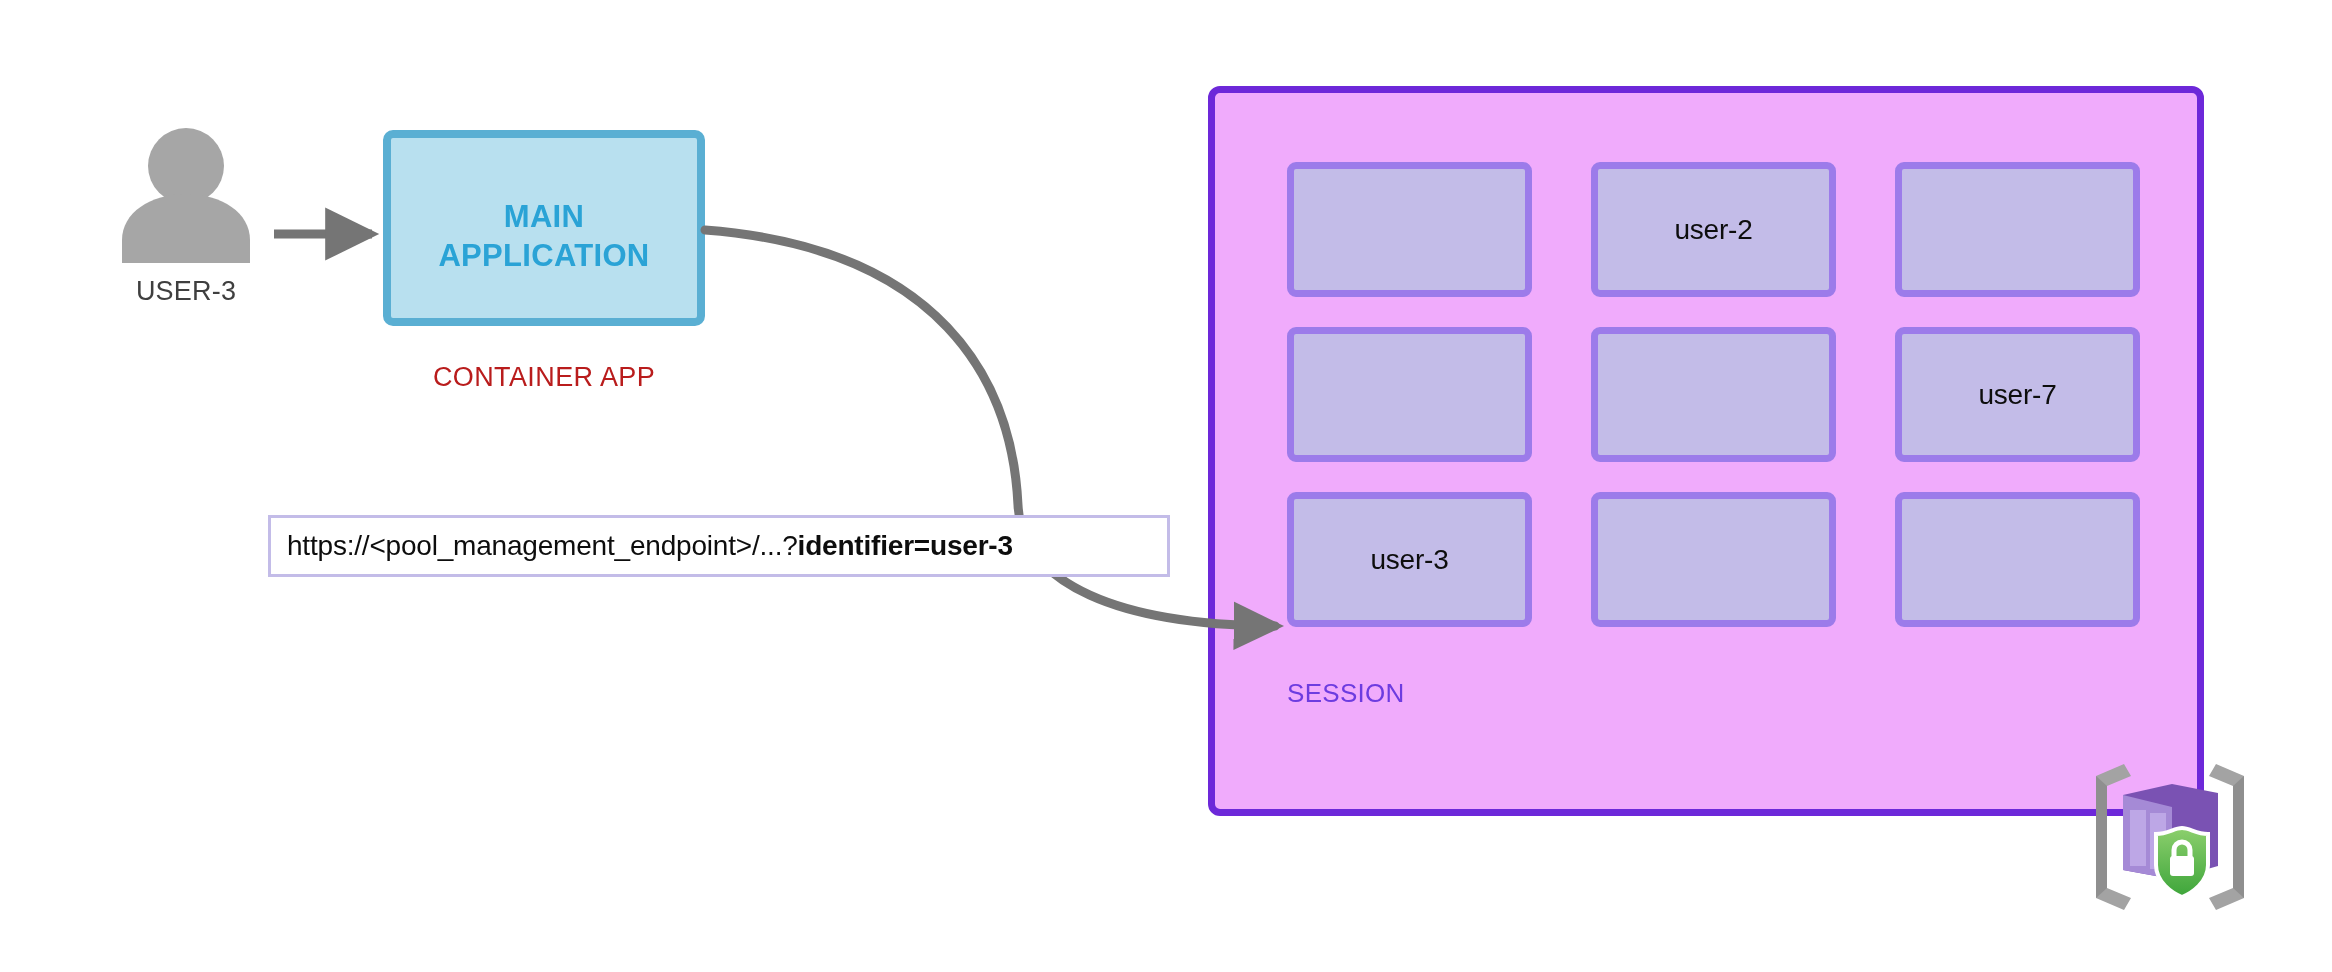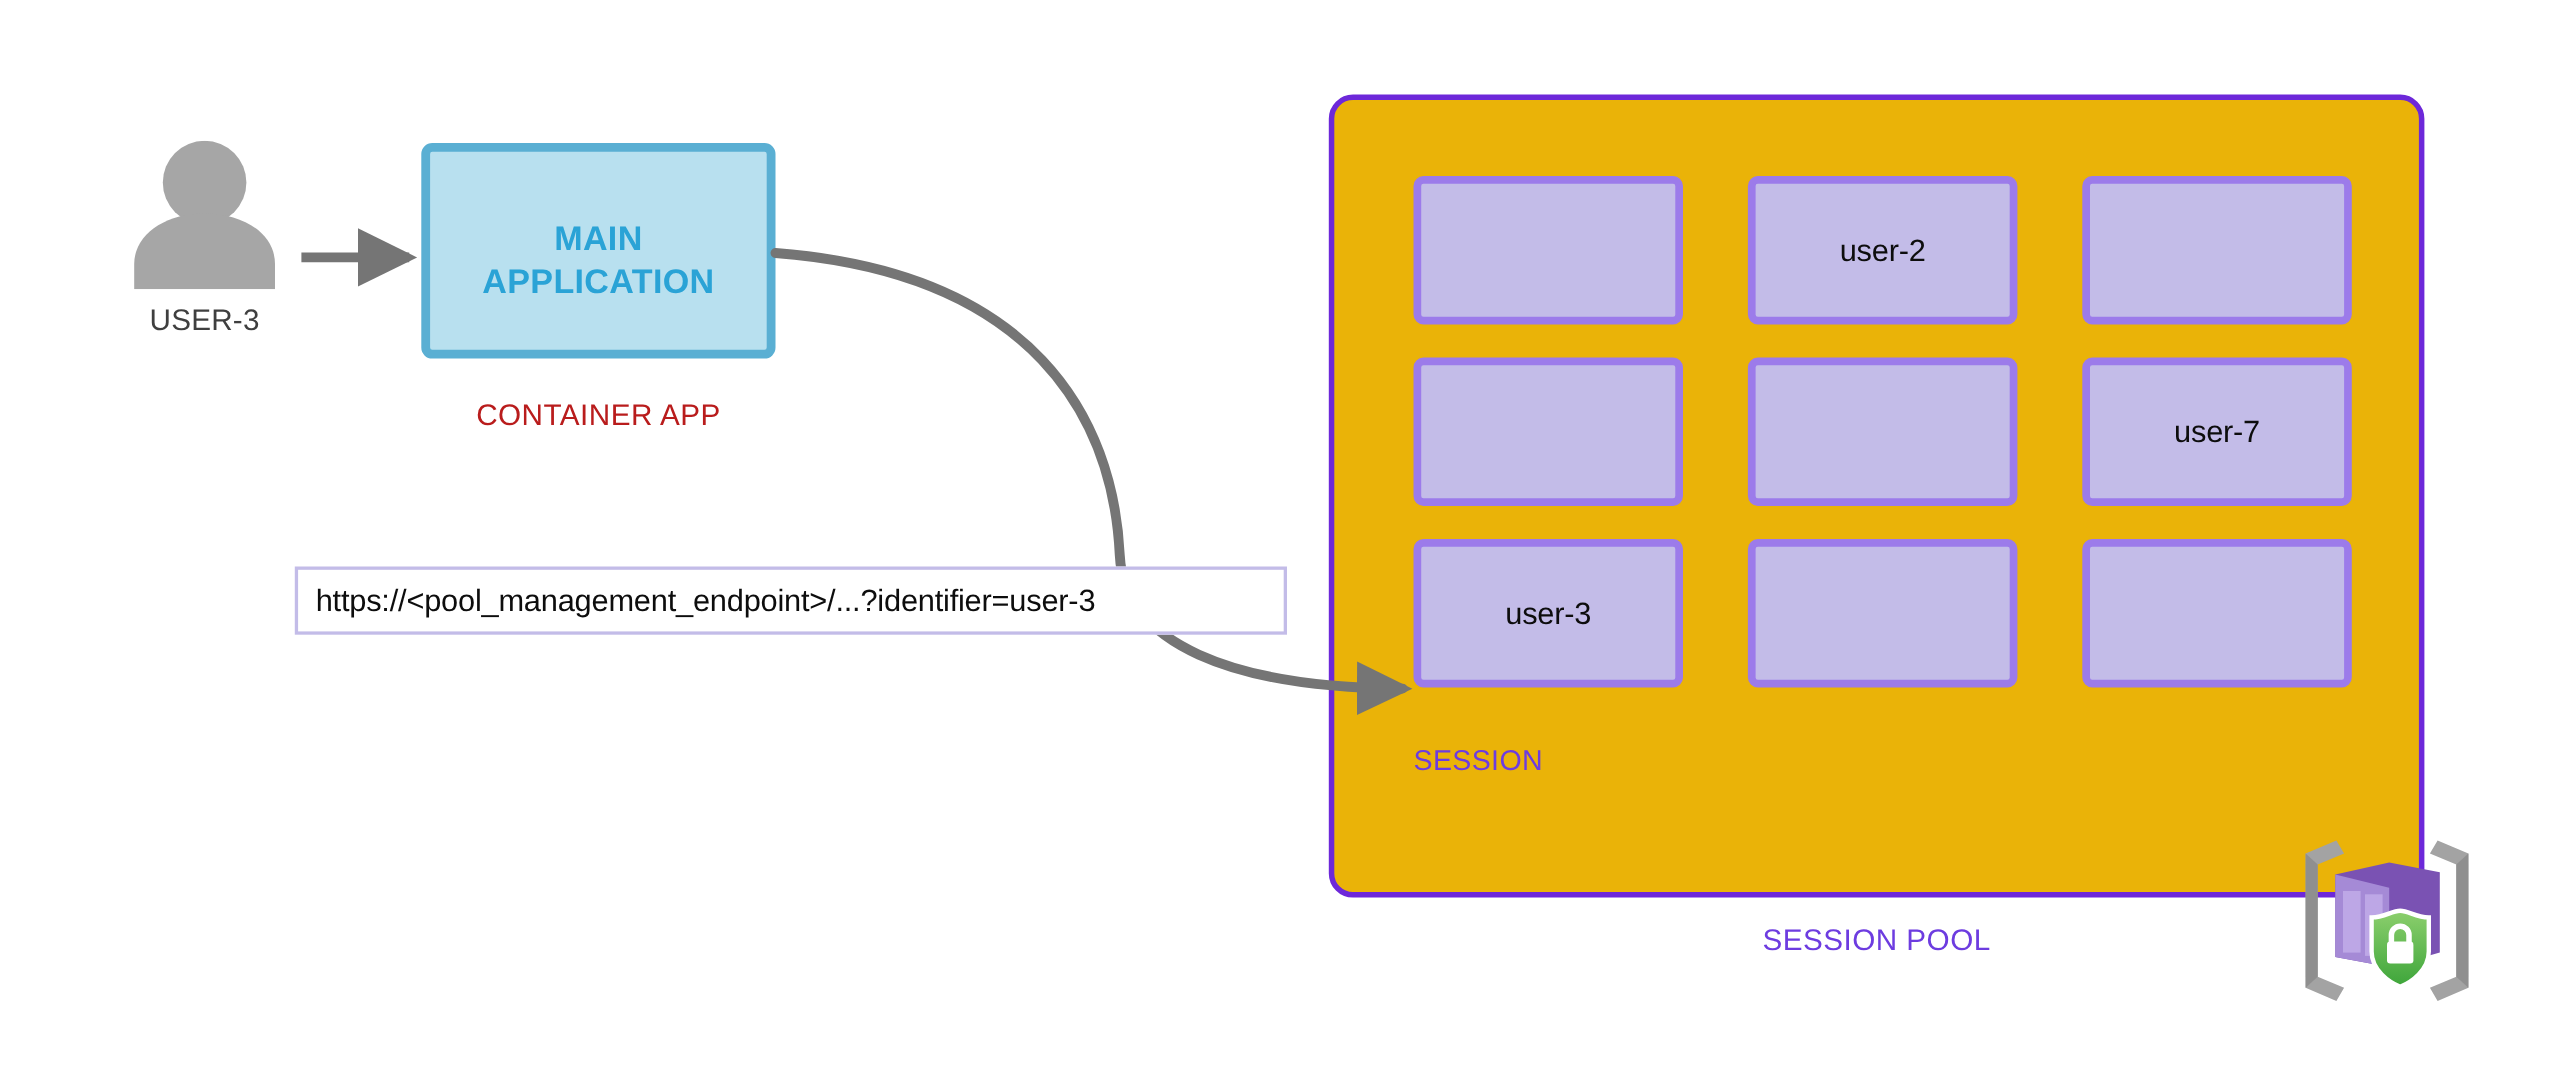--- a/index.html
+++ b/index.html
@@ -97,34 +97,34 @@
     padding-left: 16px;
     z-index: 6;
   }
   #url-callout .url-text {
     font-size: 28px;
     color: #0d0d0d;
     letter-spacing: -.2px;
     white-space: nowrap;
   }
   #url-callout .url-text .bold {
-    font-weight: normal;
+    font-weight: bold;
     text-align: right;
   }
 
   
   #session-pool {
     position: absolute;
     left: 1208px;
     top: 86px;
     width: 996px;
     height: 730px;
-    background: #eab308;
-    border: 5px solid #6d28d9;
-    border-radius: 22px;
+    background: #f0abfc;
+    border: 7px solid #6d28d9;
+    border-radius: 12px;
     box-sizing: border-box;
     z-index: 2;
   }
   #session-grid {
     position: absolute;
     left: 72px;
     top: 69px;
     width: 852px;
     display: grid;
     grid-template-columns: repeat(3, 245px);
@@ -258,21 +258,20 @@
       <div class="session-cell">
         <span class="cell-label"></span>
       </div>
       <div class="session-cell">
         <span class="cell-label"></span>
       </div>
     </div>
     <div id="session-label">SESSION</div>
   </div>
 
-  <div id="session-pool-label">SESSION POOL</div>
 
   <svg id="dynamic-sessions-icon" viewBox="0 0 160 150" xmlns="http://www.w3.org/2000/svg">
     <defs>
       <linearGradient id="shieldGrad" x1="0" y1="0" x2="0" y2="1">
         <stop offset="0" stop-color="#8ccf6d"></stop>
         <stop offset="1" stop-color="#3da53a"></stop>
       </linearGradient>
     </defs>
 
     <g>

